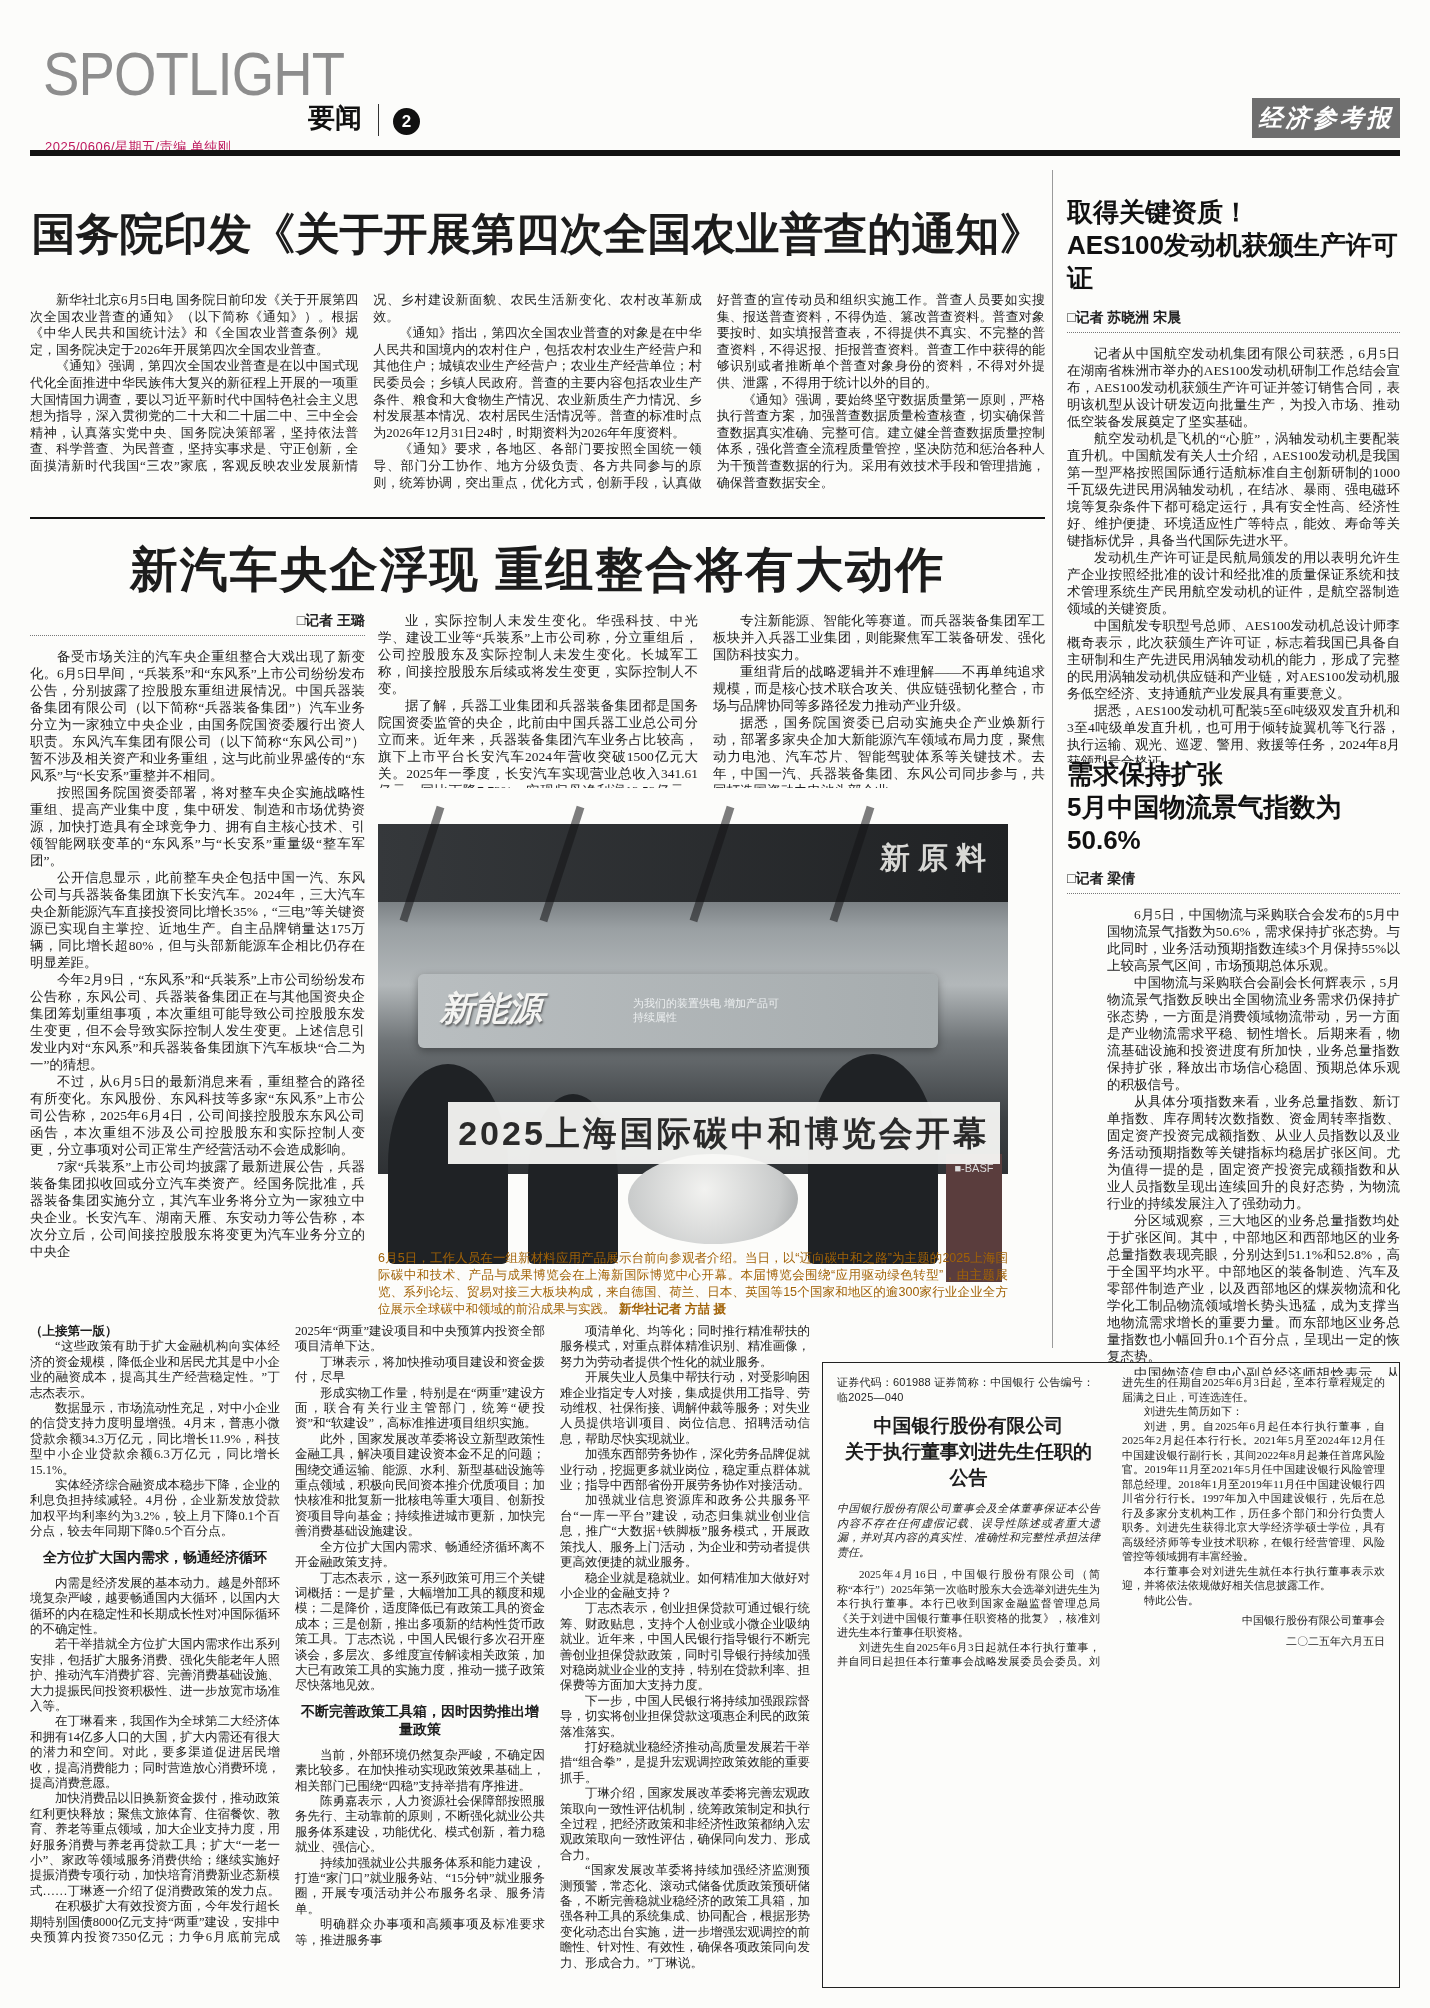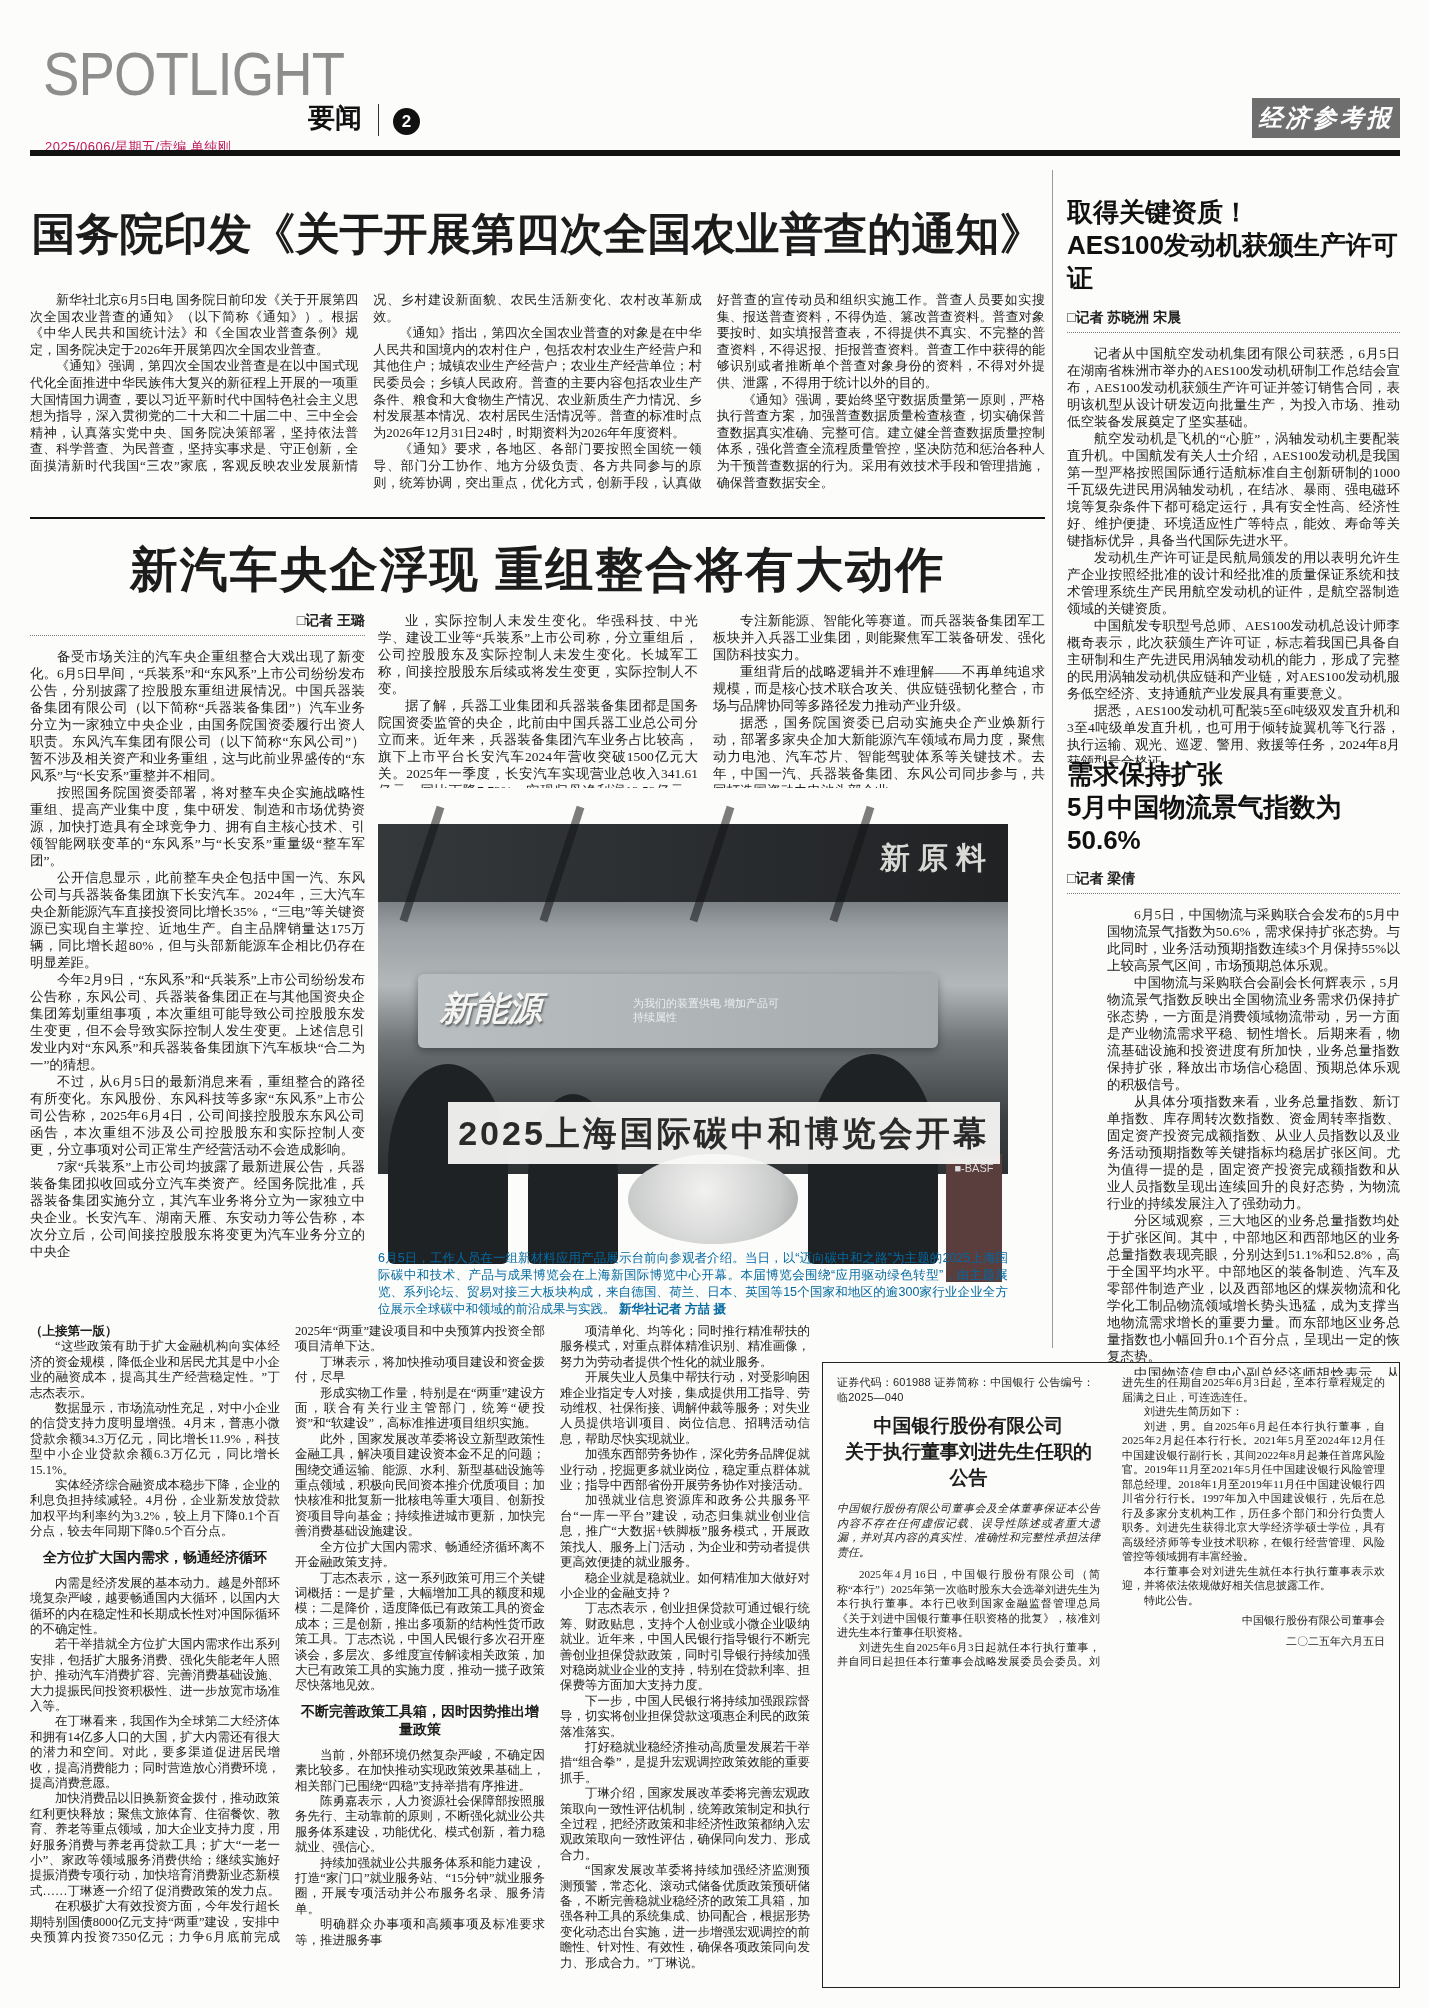--- a/index.html
+++ b/index.html
@@ -46,21 +46,21 @@
                  font-weight:bold;font-style:italic;font-size:34px;text-shadow:1px 2px 2px rgba(40,40,40,.6);}
   .banner-energy .small{position:absolute;left:215px;top:22px;color:#eceff0;font-size:11px;line-height:14px;width:150px;
                  font-family:"Liberation Sans",sans-serif;}
   .crowd{position:absolute;border-radius:50% 50% 6px 6px;background:#1f2225;}
   .table-disc{position:absolute;background:radial-gradient(circle at 45% 40%,#f2f2f0,#c9cbcb 70%,#9fa2a3);border-radius:50%;}
   .badge-basf{position:absolute;right:6px;top:330px;width:56px;height:120px;background:#5a3d3d;color:#ddd;
               font-family:"Liberation Sans",sans-serif;font-size:11px;text-align:center;padding-top:8px;}
   .photo-title{position:absolute;left:70px;bottom:10px;right:8px;background:rgba(250,250,248,.93);color:#2a2a2a;
                font-family:"Liberation Sans",sans-serif;font-weight:bold;font-size:34px;letter-spacing:3px;
                text-align:center;line-height:62px;height:62px;}
-  .caption{font-family:"Liberation Sans",sans-serif;font-size:12.5px;line-height:17px;text-align:justify;color:#0369a1;}
+  .caption{font-family:"Liberation Sans",sans-serif;font-size:12.5px;line-height:17px;text-align:justify;color:#a16207;}
   .caption .credit{font-weight:bold;white-space:nowrap;}
   
   .ann-box{border:1.4px solid #222;padding:12px 14px;}
   .ann-flow{column-count:2;column-gap:22px;height:100%;}
   .ann-code{font-size:11px;line-height:15px;font-family:"Liberation Sans",sans-serif;letter-spacing:.2px;}
   .ann-title{font-family:"Liberation Sans",sans-serif;font-weight:bold;font-size:19px;line-height:26px;text-align:center;margin-top:8px;}
   .ann-disclaimer{font-style:italic;font-size:11px;line-height:14.5px;margin:10px 0 8px;text-align:justify;}
   .ann-body p{font-size:11px;line-height:14.5px;margin:0;text-indent:2em;text-align:justify;}
   .ann-sig{font-size:11px;line-height:15px;text-align:right;margin:6px 0 0;}
 </style>

